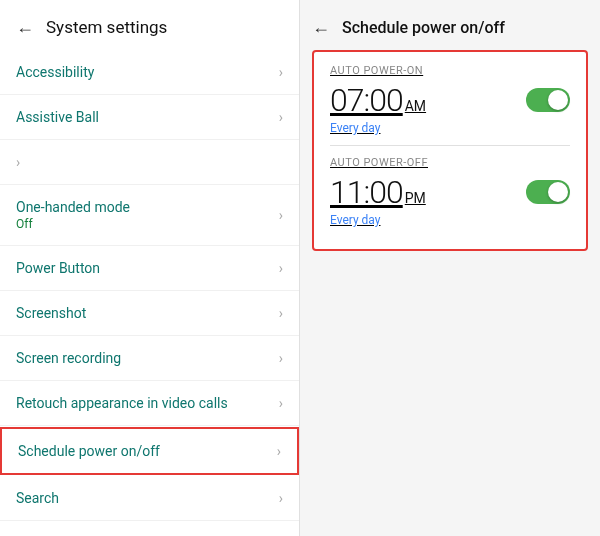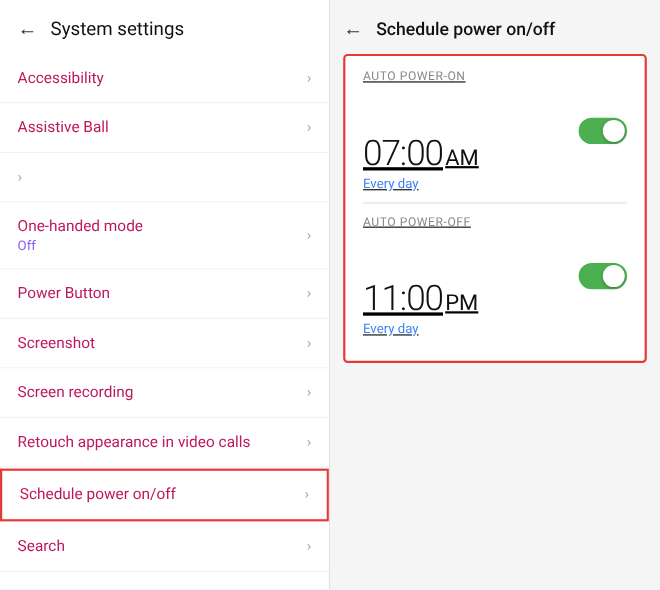--- a/index.html
+++ b/index.html
@@ -52,26 +52,26 @@
       background: #fff;
     }
 
     .menu-item.highlighted {
       border: 2px solid #e53935;
       margin: 1px 0;
     }
 
     .menu-item-text {
       font-size: 14px;
-      color: #be185d;
+      color: #0f766e;
     }
 
     .menu-item-sub {
       font-size: 12px;
-      color: #8b5cf6;
+      color: #15803d;
       margin-top: 2px;
     }
 
     .chevron {
       color: #aaa;
       font-size: 14px;
     }
 
     
     .right-panel {
@@ -126,25 +126,24 @@
     .time-display {
       display: flex;
       align-items: baseline;
     }
 
     .time-large {
       font-size: 32px;
       font-weight: 300;
       color: #111;
       letter-spacing: -1px;
-      margin-top: 40px;
     }
 
     .time-ampm {
-      font-size: 20px;
+      font-size: 14px;
       color: #111;
       margin-left: 2px;
       font-weight: 400;
     }
 
     .time-sub {
       font-size: 12px;
       color: #3b82f6;
       margin-bottom: 10px;
     }

